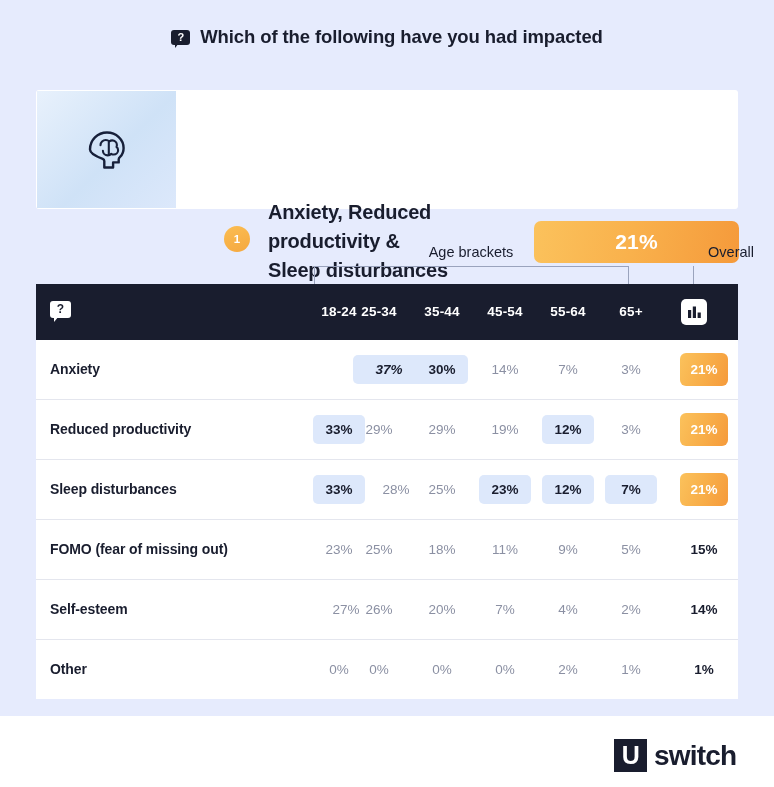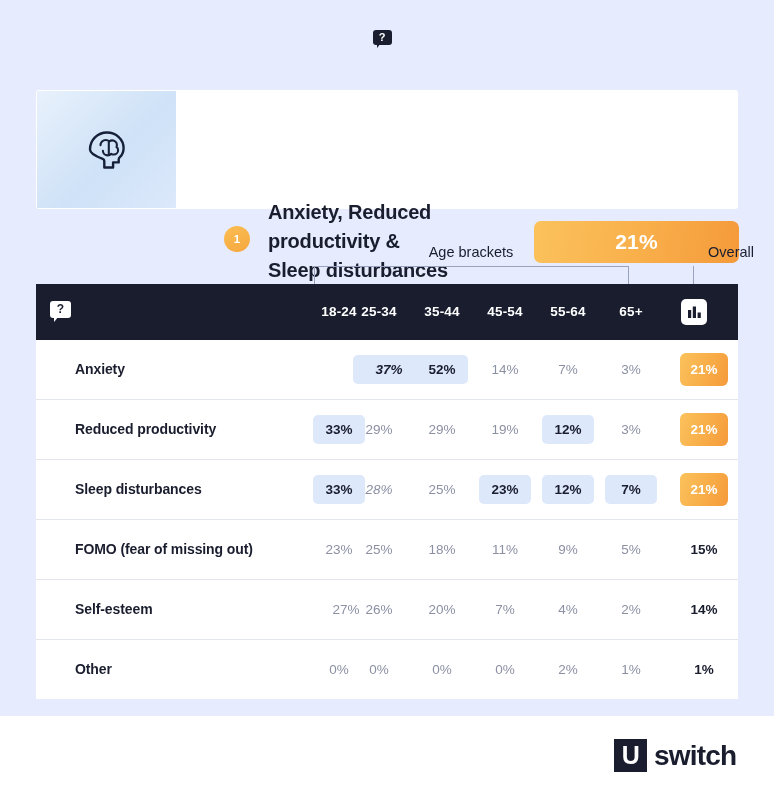--- a/index.html
+++ b/index.html
@@ -256,21 +256,20 @@
   .row-label {
     position: absolute;
     left: 14px;
     top: 0;
     height: 59px;
     line-height: 59px;
     font-size: 14px;
     font-weight: bold;
     color: #191d2e;
     letter-spacing: -0.1px;
-    margin-left: 25px;
   }
   .cell {
     position: absolute;
     top: 15px;
     height: 29px;
     line-height: 29px;
     text-align: center;
     font-size: 13.5px;
     color: #8b90a3;
     border-radius: 5px;
@@ -328,21 +327,21 @@
 
 <div class="page">
   <div class="lavender-bg"></div>
 
   <div class="question">
     <span class="question-line">
       <span class="q-icon">
         <span class="bubble"></span>
         <span class="tail"></span>
         <span class="qmark">?</span>
-      </span>
+      </span><span>Which of the following have you had impacted</span>
     </span>
   </div>
 
   <div class="card">
     <div class="card-thumb">
       <svg width="62" height="62" viewBox="0 0 62 62">
         <path d="M14 30.5c0-9.5 7.6-17 17-17 9.2 0 16.6 6.9 16.6 15.6 0 4.2-1.6 7-3.3 8.6-1.1 1-1.6 1.6-1.6 2.6v3.1h-5.6v5.1h-8.8v-6.6c0-1-0.6-1.6-1.6-2C20 37.4 14 34.6 14 30.5z" fill="none" stroke="#17203a" stroke-width="2.4" stroke-linejoin="round" stroke-linecap="round"></path>
         <path d="M24.5 26.2c0-2.9 2.4-5.2 5.3-5.2 1.4 0 2.6 0.5 3.5 1.4 0.8-0.6 1.8-1 2.9-1 2.6 0 4.7 2 4.7 4.6 0 0.7-0.1 1.3-0.4 1.9 1 0.8 1.6 2 1.6 3.3 0 2.4-2 4.3-4.4 4.3-0.9 0-1.7-0.2-2.4-0.7-0.9 1-2.2 1.6-3.6 1.6-2.6 0-4.8-2-4.8-4.6" fill="none" stroke="#17203a" stroke-width="2.1" stroke-linejoin="round" stroke-linecap="round"></path>
         <path d="M32.8 23.6v11.8" fill="none" stroke="#17203a" stroke-width="2.1" stroke-linecap="round"></path>
       </svg>
@@ -384,40 +383,40 @@
           <rect x="11.8" y="7.5" width="3.2" height="11.5" fill="#191d2e"></rect>
           <rect x="16.6" y="13.5" width="3.2" height="5.5" fill="#191d2e"></rect>
         </svg>
       </div>
     </div>
     <div id="tbody">
         <div class="row">
           <div class="row-label">Anxiety</div>
           <div class="cell" style="left: 277px; width: 52px; margin-top: 36px;">32%</div>
           <div class="cell hl" style="left: 317px; width: 72px; font-style: italic;">37%</div>
-          <div class="cell hl" style="left: 380px; width: 52px;">52%</div>
+          <div class="cell hl" style="left: 380px; width: 52px;">30%</div>
           <div class="cell" style="left: 443px; width: 52px;">14%</div>
           <div class="cell" style="left: 506px; width: 52px;">7%</div>
           <div class="cell" style="left: 569px; width: 52px;">3%</div>
           <div class="cell overall orange" style="left: 644px; width: 48px;">21%</div>
         </div>
         <div class="row">
           <div class="row-label">Reduced productivity</div>
           <div class="cell hl" style="left: 277px; width: 52px;">33%</div>
           <div class="cell" style="left: 317px; width: 52px;">29%</div>
           <div class="cell" style="left: 380px; width: 52px;">29%</div>
           <div class="cell" style="left: 443px; width: 52px;">19%</div>
           <div class="cell hl" style="left: 506px; width: 52px;">12%</div>
           <div class="cell" style="left: 569px; width: 52px;">3%</div>
           <div class="cell overall orange" style="left: 644px; width: 48px;">21%</div>
         </div>
         <div class="row">
           <div class="row-label">Sleep disturbances</div>
           <div class="cell hl" style="left: 277px; width: 52px;">33%</div>
-          <div class="cell" style="left: 317px; width: 52px; font-style: italic;">28%</div>
+          <div class="cell" style="left: 334px; width: 52px;">28%</div>
           <div class="cell" style="left: 380px; width: 52px;">25%</div>
           <div class="cell hl" style="left: 443px; width: 52px;">23%</div>
           <div class="cell hl" style="left: 506px; width: 52px;">12%</div>
           <div class="cell hl" style="left: 569px; width: 52px;">7%</div>
           <div class="cell overall orange" style="left: 644px; width: 48px;">21%</div>
         </div>
         <div class="row">
           <div class="row-label">FOMO (fear of missing out)</div>
           <div class="cell" style="left: 277px; width: 52px;">23%</div>
           <div class="cell" style="left: 317px; width: 52px;">25%</div>

